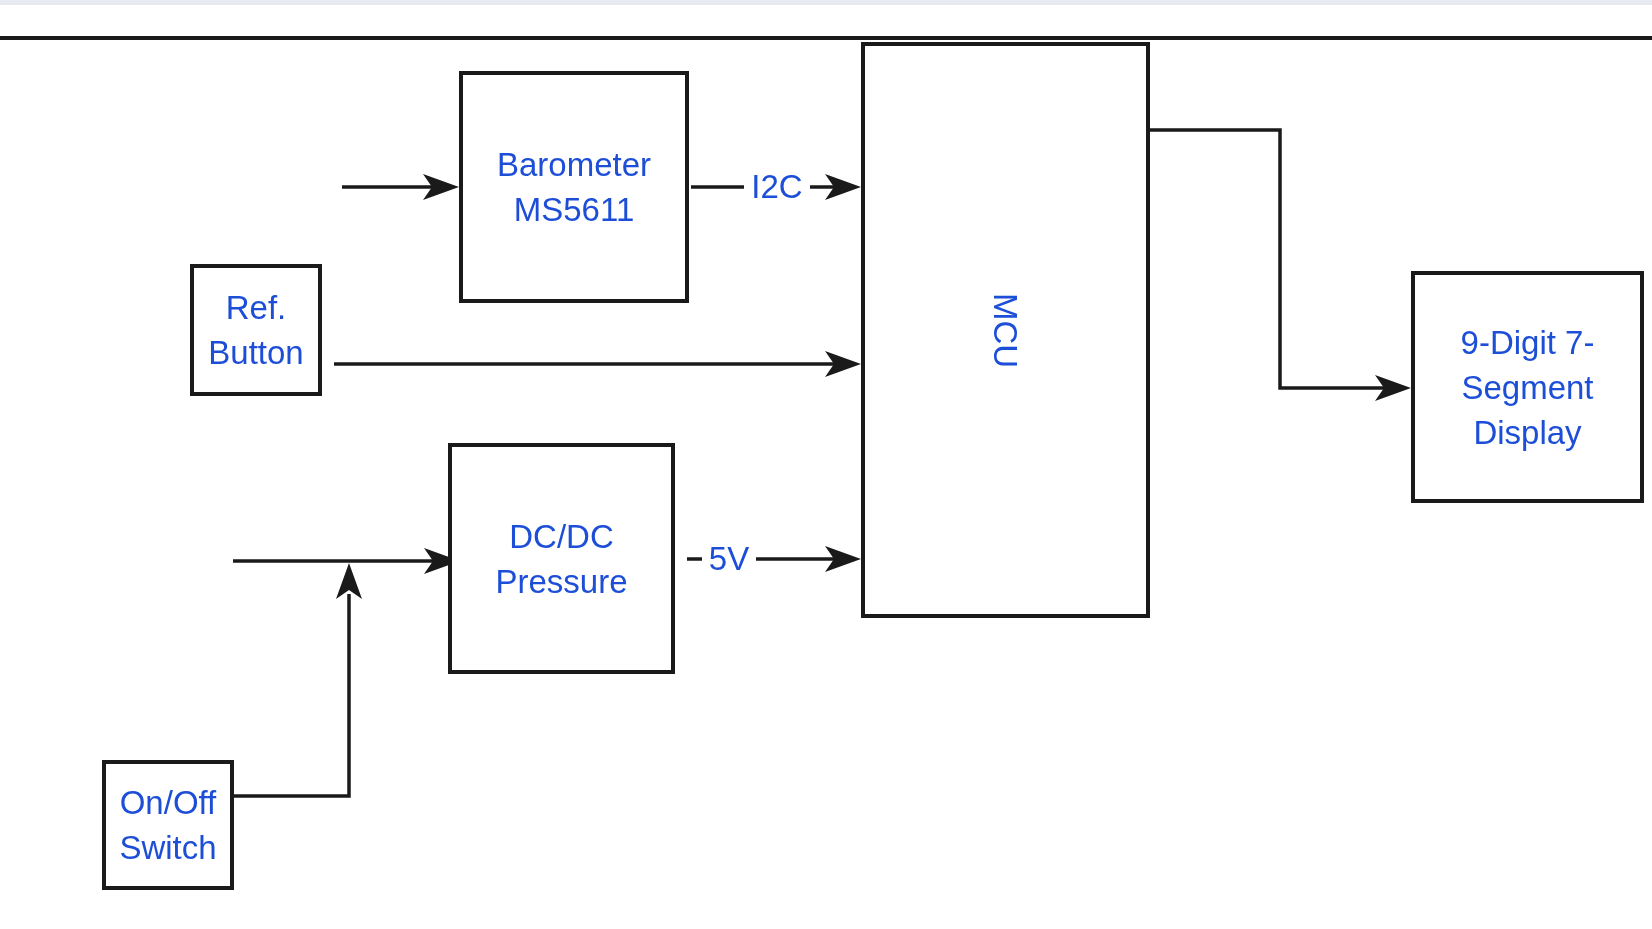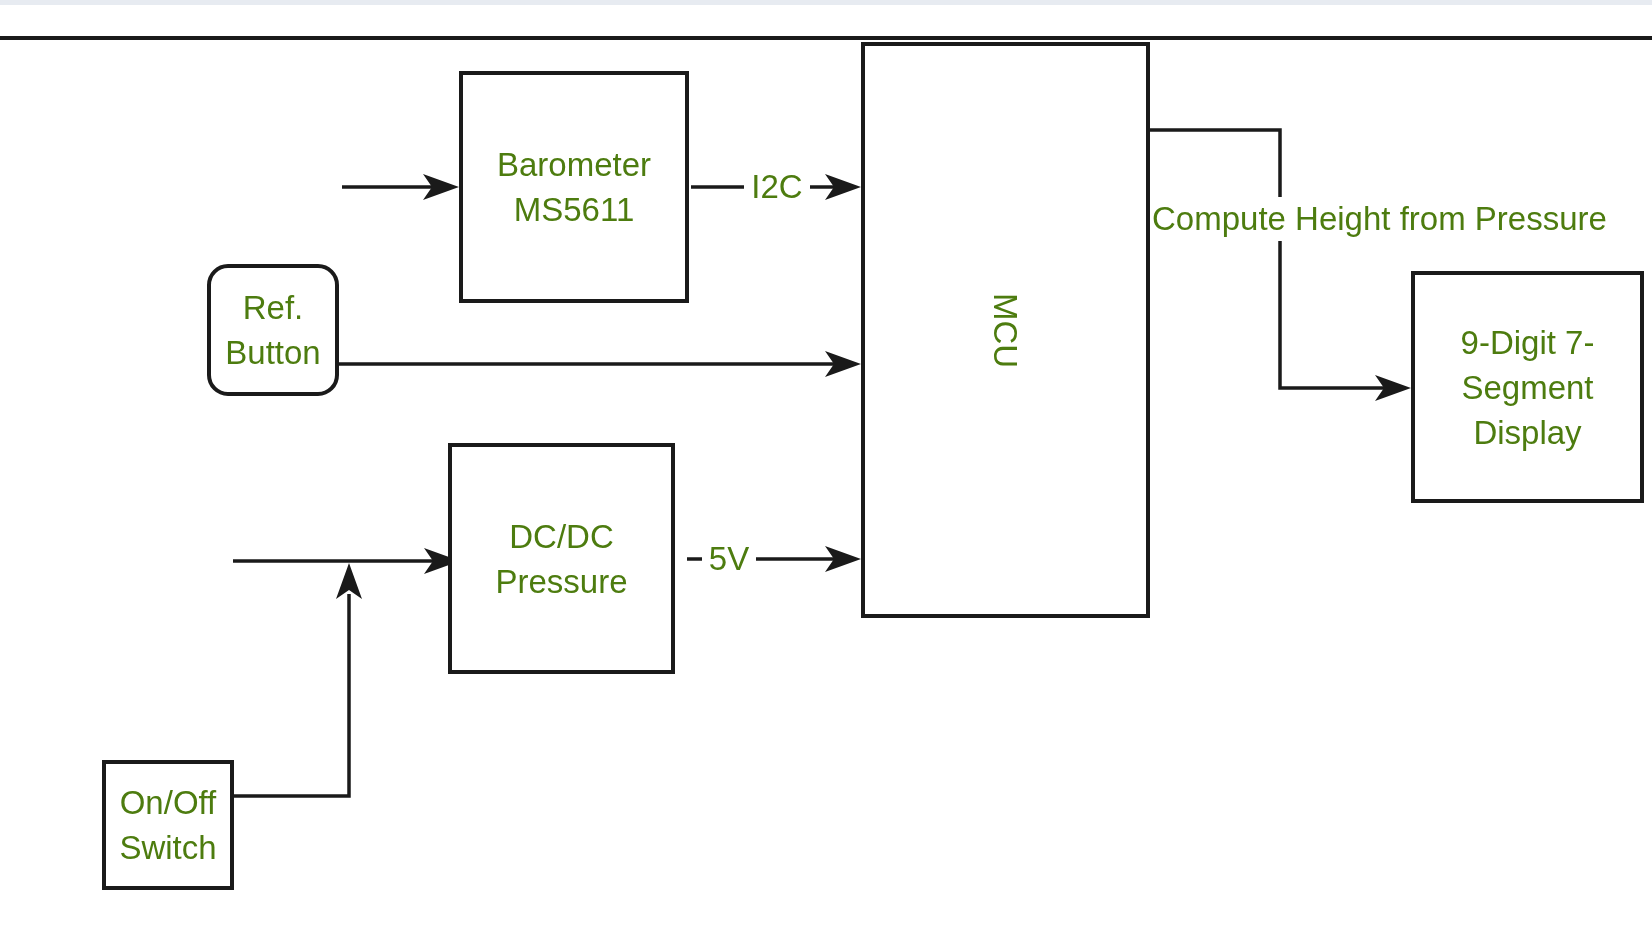--- a/index.html
+++ b/index.html
@@ -1,31 +1,31 @@
 <!DOCTYPE html>
 <html><head>
 <meta charset="utf-8">
 <style>
   html,body{margin:0;padding:0;background:#ffffff;}
   .canvas{
     position:relative;width:1652px;height:929px;background:#ffffff;
-    font-family:"Liberation Sans",sans-serif;color:#4d7c0f;overflow:hidden;
+    font-family:"Liberation Sans",sans-serif;color:#1d4ed8;overflow:hidden;
   }
   .top-accent{position:absolute;left:0;top:0;width:1652px;height:5px;background:#e7ebf1;}
   .top-rule{position:absolute;left:0;top:36px;width:1652px;height:3.5px;background:#1a1a1a;}
   .edges{position:absolute;left:0;top:0;width:1652px;height:929px;pointer-events:none;}
   .edges path{stroke:#1a1a1a;stroke-width:3.5;fill:none;}
   .edges polygon{fill:#1a1a1a;stroke:none;}
   .node{
     position:absolute;box-sizing:border-box;border:4px solid #1a1a1a;background:#ffffff;
     display:flex;flex-direction:column;align-items:center;justify-content:center;
     font-size:33px;line-height:45px;text-align:center;white-space:nowrap;
   }
   .node-barometer{left:459px;top:71px;width:230px;height:232px;}
-  .node-ref-button{left:207px;top:264px;width:132px;height:132px;border-radius:21px;}
+  .node-ref-button{left:190px;top:264px;width:132px;height:132px;}
   .node-mcu{left:861px;top:42px;width:289px;height:576px;}
   .node-battery{left:2px;top:443px;width:231px;height:231px;}
   .node-dcdc{left:448px;top:443px;width:227px;height:231px;}
   .node-onoff{left:102px;top:732px;width:132px;height:130px;margin-top:28px;}
   .node-display{left:1411px;top:271px;width:233px;height:232px;}
   .rot90{transform:rotate(90deg);}
   .label{
     position:absolute;background:#ffffff;font-size:33px;line-height:44px;
     text-align:center;white-space:nowrap;
   }
@@ -92,15 +92,14 @@
   </div>
 
   <div class="node node-display">
     <span>9-Digit 7-</span>
     <span>Segment</span>
     <span>Display</span>
   </div>
 
   <div class="label label-i2c">I2C</div>
   <div class="label label-5v">5V</div>
-  <div class="label label-compute">Compute Height from Pressure</div>
 
 </div>
 
 </body></html>

